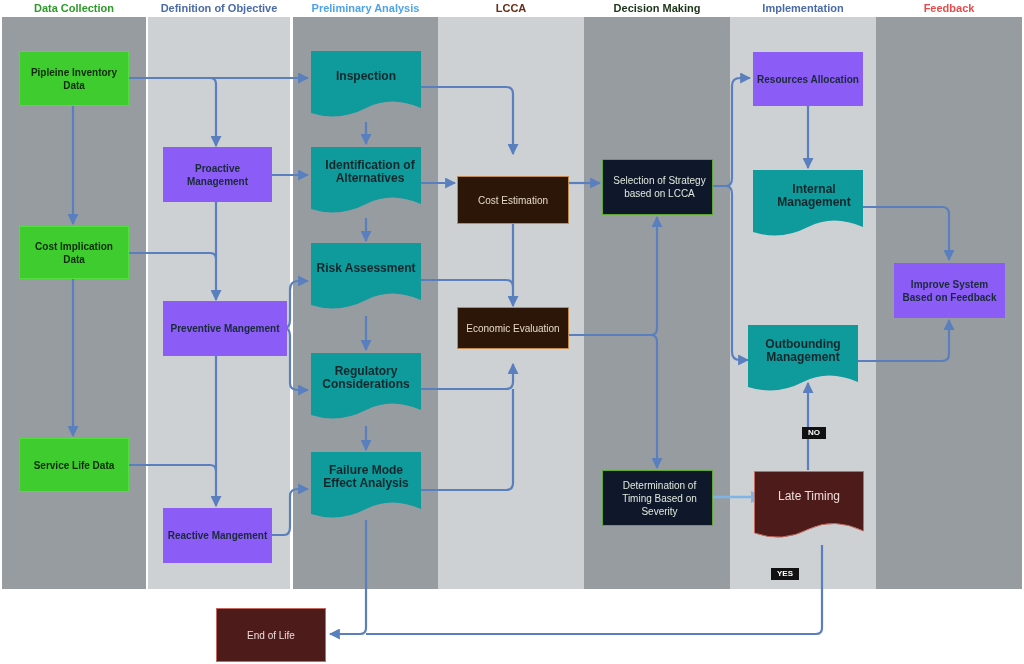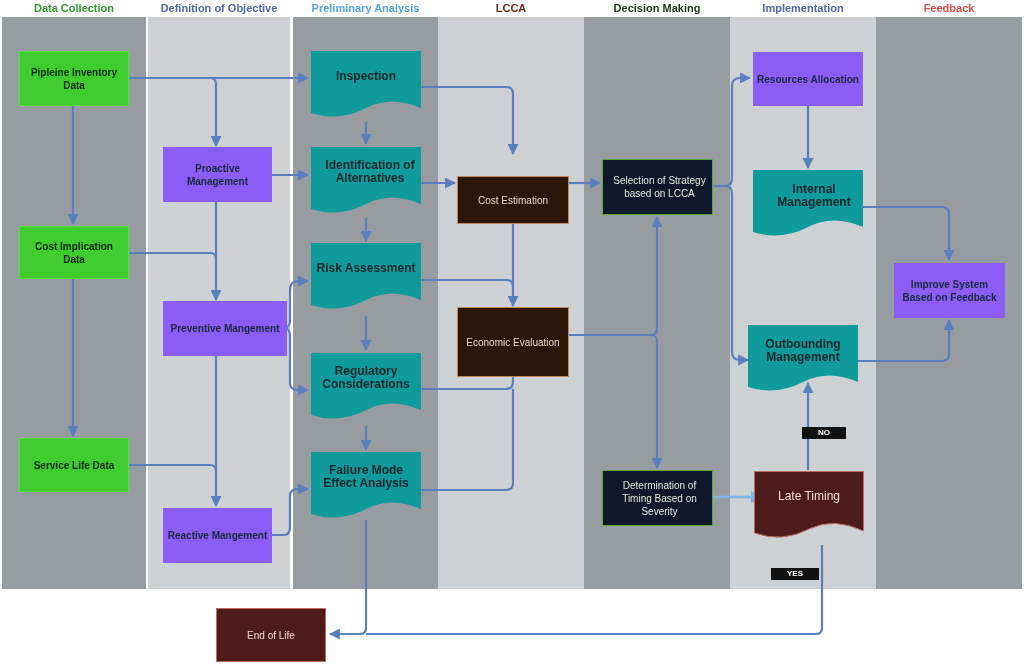--- a/index.html
+++ b/index.html
@@ -11,21 +11,21 @@
   svg.conn { position: absolute; left: 0; top: 0; }
   .node { position: absolute; display: flex; align-items: center; justify-content: center; text-align: center; font-size: 10px; line-height: 13px; box-sizing: border-box; padding: 2px 4px; }
   .green { background: #3fcc2f; border: 1px solid #4fe03c; color: #0c2a08; font-weight: bold; }
   .blue { background: #8b5cf6; color: #1a2a3a; font-weight: bold; }
   .brown { background: #2c1608; border: 1.5px solid #c08a50; color: #e7d8c8; }
   .dgreen { background: #0f172a; border: 1.5px solid #5ea836; color: #dfe8dc; padding-left: 8px; }
   .darkred { background: #4d1c1a; border: 1px solid #c06a60; color: #f0dcd8; }
   .doc { position: absolute; }
   .doc svg { position: absolute; left: 0; top: 0; }
   .doc .txt { position: absolute; left: 0; right: 0; top: 0; text-align: center; font-size: 12px; line-height: 13px; font-weight: bold; color: #10282c; display: flex; align-items: center; justify-content: center; padding: 0 4px; box-sizing: border-box; }
-  .tag { position: absolute; background: #111; color: #fff; font-size: 8px; font-weight: bold; padding: 1px 16px; line-height: 10px; }
+  .tag { position: absolute; background: #111; color: #fff; font-size: 8px; font-weight: bold; padding: 1px 6px; line-height: 10px; }
 </style>
 </head>
 <body>
 
 <div class="lane dark" style="left:2px;width:144px;"></div>
 <div class="lane light" style="left:148px;width:142px;"></div>
 <div class="lane dark" style="left:293px;width:145px;"></div>
 <div class="lane light" style="left:438px;width:146px;"></div>
 <div class="lane dark" style="left:584px;width:146px;"></div>
 <div class="lane light" style="left:730px;width:146px;"></div>
@@ -160,21 +160,21 @@
 <div class="doc" style="left:311px;top:452px;width:110px;height:72px;">
   <svg width="110" height="72">
       <path d="M0,0 H110 V57 Q80,44 55,57 Q28,71 0,62 Z" fill="#0f9a9c"></path>
     </svg>
   <div class="txt" style="height:50px;">Failure Mode Effect Analysis</div>
 </div>
 
 <div class="node brown" style="left:457px;top:164px;width:112px;height:48px;margin-top:12px;">
   <span>Cost Estimation</span>
 </div>
-<div class="node brown" style="left:457px;top:307px;width:112px;height:70px;">
+<div class="node brown" style="left:457px;top:307px;width:112px;height:42px;">
   <span>Economic Evaluation</span>
 </div>
 
 <div class="node dgreen" style="left:602px;top:159px;width:111px;height:56px;">
   <span>Selection of Strategy based on LCCA</span>
 </div>
 <div class="node dgreen" style="left:602px;top:470px;width:111px;height:56px;">
   <span>Determination of Timing Based on Severity</span>
 </div>
 

